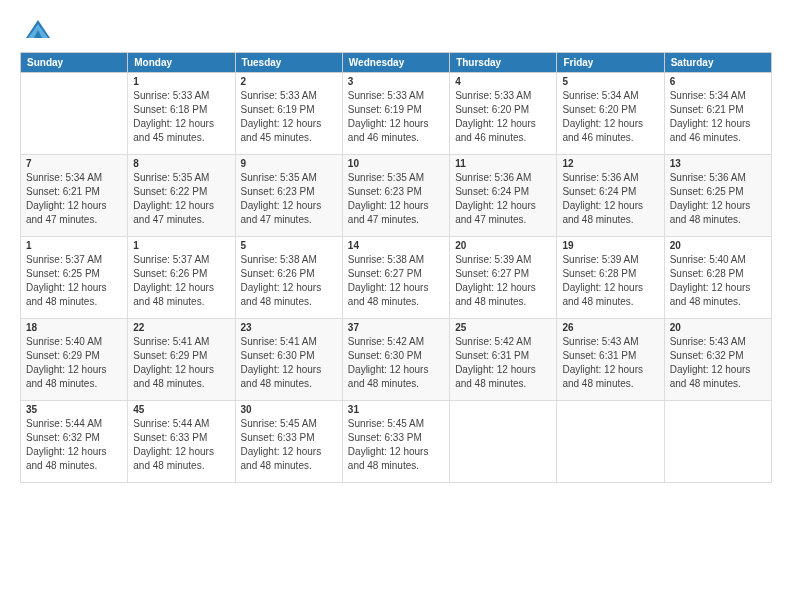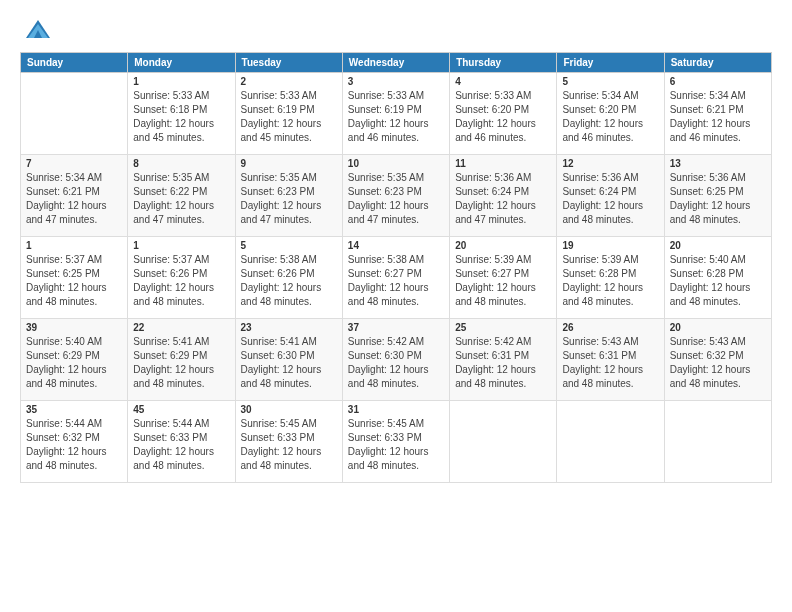--- a/index.html
+++ b/index.html
@@ -205,21 +205,21 @@
             <div class="day-number">19</div>
             <div class="day-info">Sunrise: 5:39 AM<br>Sunset: 6:28 PM<br>Daylight: 12 hours<br>and 48 minutes.</div>
           </td>
           <td>
             <div class="day-number">20</div>
             <div class="day-info">Sunrise: 5:40 AM<br>Sunset: 6:28 PM<br>Daylight: 12 hours<br>and 48 minutes.</div>
           </td>
         </tr>
         <tr>
           <td>
-            <div class="day-number">39</div>
+            <div class="day-number">18</div>
             <div class="day-info">Sunrise: 5:40 AM<br>Sunset: 6:29 PM<br>Daylight: 12 hours<br>and 48 minutes.</div>
           </td>
           <td>
             <div class="day-number">22</div>
             <div class="day-info">Sunrise: 5:41 AM<br>Sunset: 6:29 PM<br>Daylight: 12 hours<br>and 48 minutes.</div>
           </td>
           <td>
             <div class="day-number">23</div>
             <div class="day-info">Sunrise: 5:41 AM<br>Sunset: 6:30 PM<br>Daylight: 12 hours<br>and 48 minutes.</div>
           </td>

